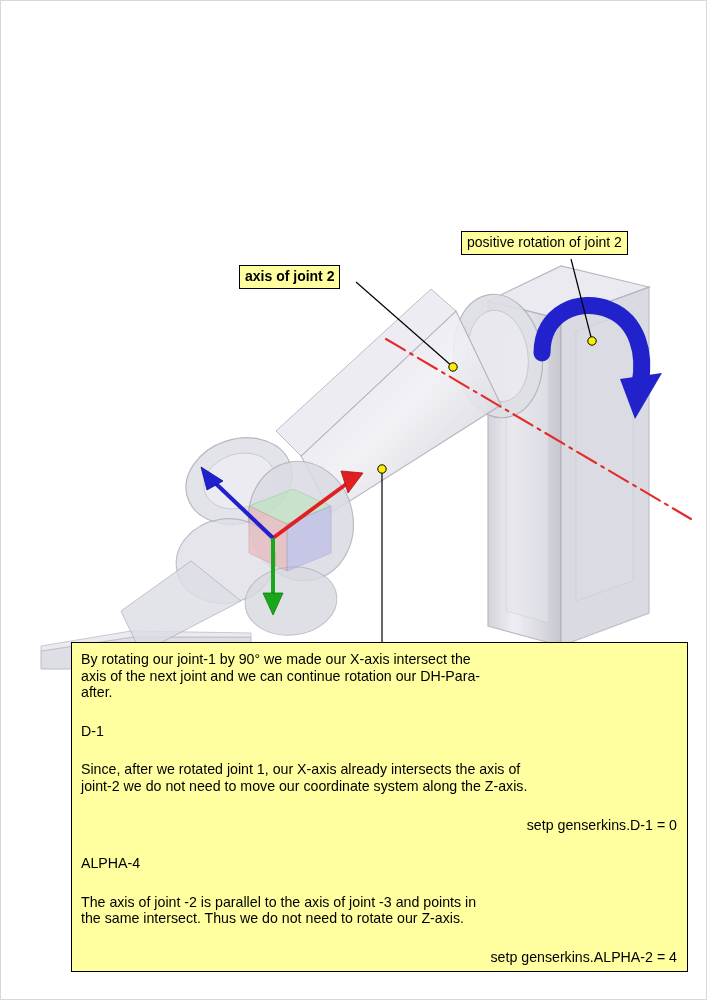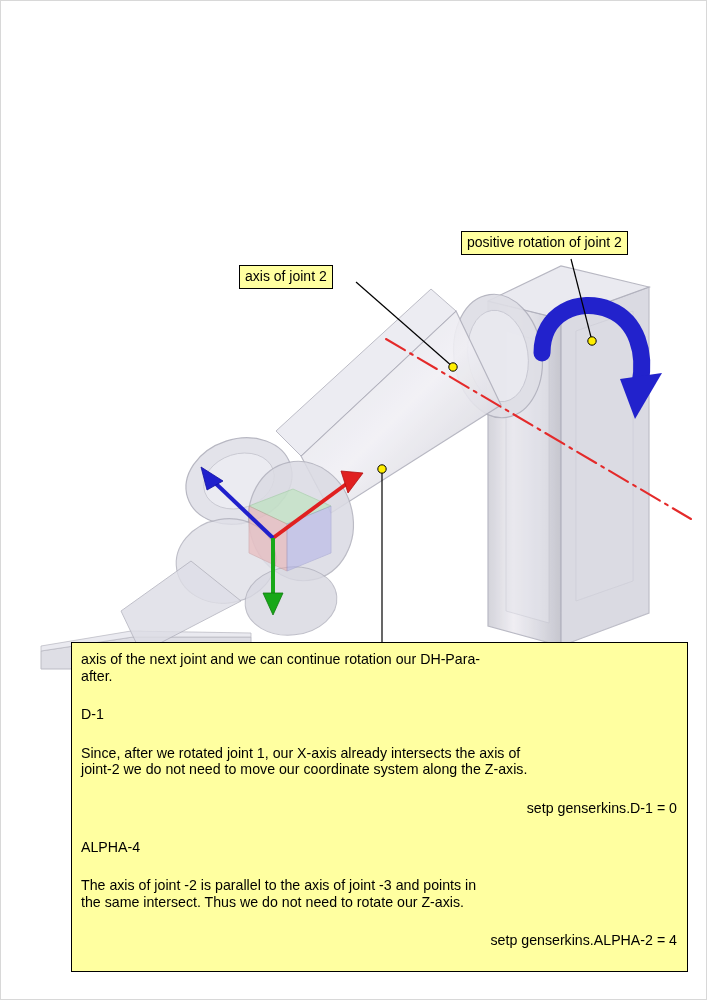--- a/index.html
+++ b/index.html
@@ -33,20 +33,21 @@
     color: #000000;
     font-size: 14px;
     line-height: 1.05;
     padding: 3px 5px 4px 5px;
     white-space: nowrap;
     box-sizing: border-box;
   }
   #callout-axis-joint2 {
     left: 238px;
     top: 264px;
+    font-weight: bold;
   }
   #callout-positive-rotation {
     left: 460px;
     top: 230px;
   }
   #note-box {
     position: absolute;
     left: 70px;
     top: 641px;
     width: 617px;
@@ -174,20 +175,21 @@
       <line x1="381" y1="641" x2="381" y2="471" stroke="#000000" stroke-width="1.2"></line>
       <circle cx="381" cy="468" r="4.2" fill="#ffee00" stroke="#000000" stroke-width="1"></circle>
     </g>
   </svg>
 
   <div class="callout" id="callout-axis-joint2">axis of joint 2</div>
 
   <div class="callout" id="callout-positive-rotation">positive rotation of joint 2</div>
 
   <div id="note-box">
+    <p>By rotating our joint-1 by 90° we made our X-axis intersect the</p>
     <p>axis of the next joint and we can continue rotation our DH-Para-</p>
     <p>after.</p>
     <p class="gap">D-1</p>
     <p class="gap">Since, after we rotated joint 1, our X-axis already intersects the axis of</p>
     <p>joint-2 we do not need to move our coordinate system along the Z-axis.</p>
     <p class="gap mono-line">setp genserkins.D-1 = 0</p>
     <p class="gap">ALPHA-4</p>
     <p class="gap">The axis of joint -2 is parallel to the axis of joint -3 and points in</p>
     <p>the same intersect. Thus we do not need to rotate our Z-axis.</p>
     <p class="gap mono-line">setp genserkins.ALPHA-2 = 4</p>

